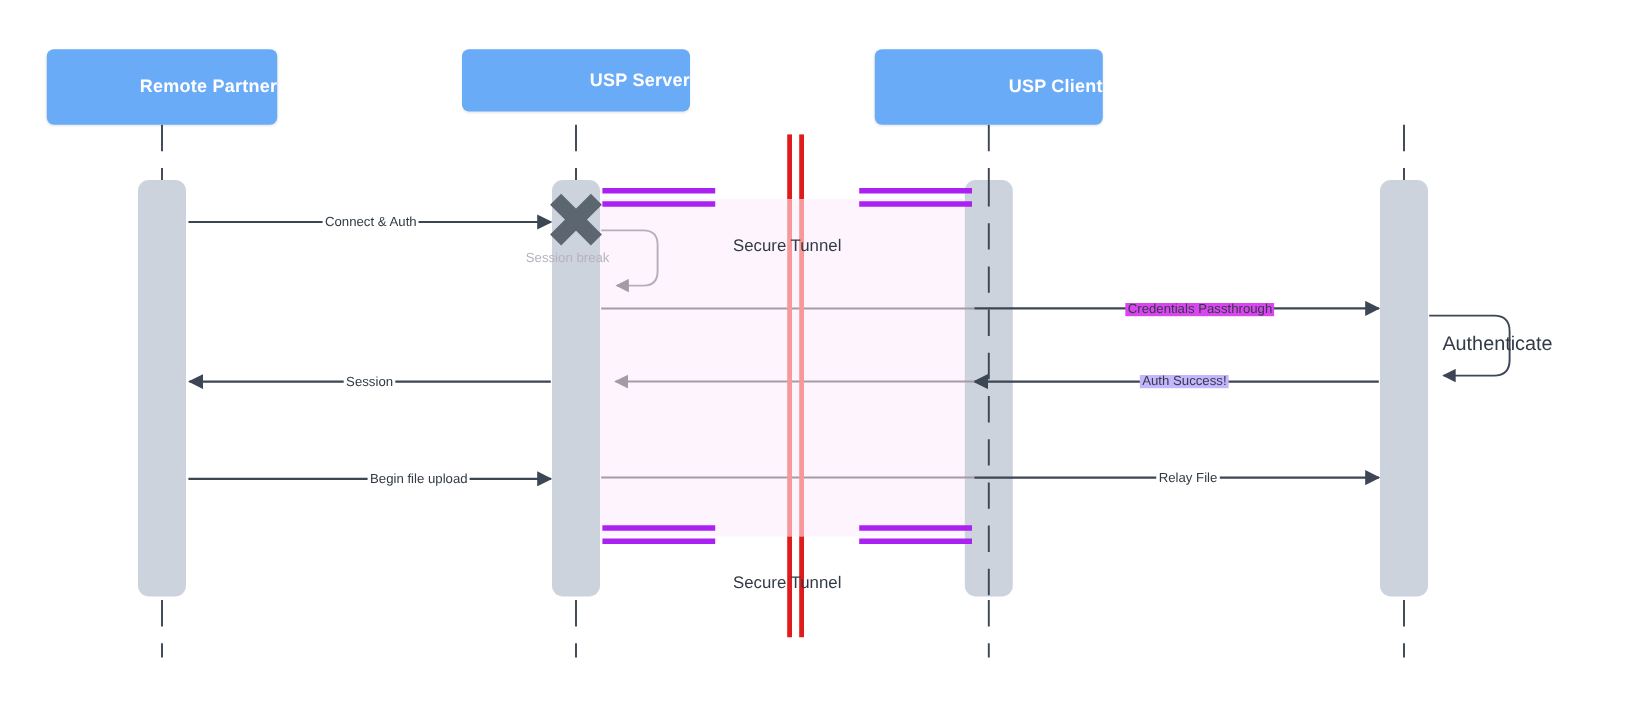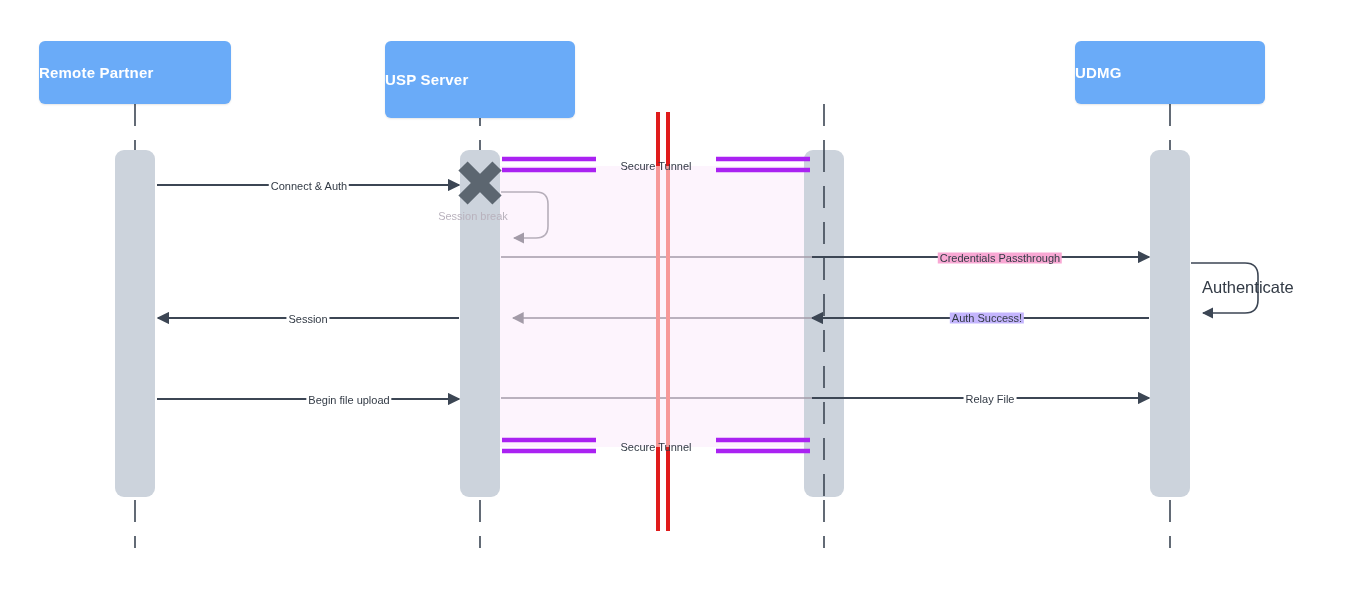--- a/index.html
+++ b/index.html
@@ -21,44 +21,45 @@
     left: 0; top: 0;
     width: 1363px;
     height: 593px;
   }
   .participant-box {
     position: absolute;
     background: #6aabf8;
     border-radius: 6px;
     display: flex;
     align-items: center;
-    justify-content: flex-start;
+    justify-content: flex-end;
     color: #ffffff;
     font-weight: bold;
     font-size: 15px;
     letter-spacing: 0.2px;
     box-shadow: 0 1px 2px rgba(0,0,0,0.10);
   }
   .msg-label {
     position: absolute;
     font-size: 11px;
     color: #323a45;
     background: transparent;
     white-space: nowrap;
     transform: translate(-50%, -50%);
     line-height: 1;
   }
   .msg-label.muted { color: #b9b2bd; }
   .tunnel-label {
     position: absolute;
-    font-size: 11px;
+    font-size: 14px;
     color: #323a45;
     white-space: nowrap;
     transform: translate(-50%, -50%);
     line-height: 1;
+    margin-top: 38px;
   }
   .loop-label {
     position: absolute;
     font-size: 16.5px;
     color: #323a45;
     white-space: nowrap;
     line-height: 1;
     transform: translateY(-50%);
   }
 </style>
@@ -143,32 +144,32 @@
 
     <g stroke="#5c6670" stroke-width="13" stroke-linecap="butt">
       <line x1="463" y1="166" x2="497" y2="200"></line>
       <line x1="497" y1="166" x2="463" y2="200"></line>
     </g>
   </svg>
 
   <div class="participant-box" style="left:39px; top:41px; width:192px; height:63px;">
     <span>Remote Partner</span>
   </div>
-  <div class="participant-box" style="left:385px; top:41px; width:190px; height:77px;">
+  <div class="participant-box" style="left:385px; top:41px; width:190px; height:52px;">
     <span>USP Server</span>
   </div>
-  <div class="participant-box" style="left:1075px; top:41px; width:190px; height:63px;">
-    <span>UDMG</span>
+  <div class="participant-box" style="left:729px; top:41px; width:190px; height:63px;">
+    <span>USP Client</span>
   </div>
 
   <div class="msg-label" style="left:309px; top:186px; background:#ffffff; padding:0 2px;">Connect &amp; Auth</div>
 
   <div class="msg-label muted" style="left:473px; top:216px;">Session break</div>
 
-  <div class="msg-label" style="left:1000px; top:258px; background:#f9a8d4; padding:0 2px;">Credentials Passthrough</div>
+  <div class="msg-label" style="left:1000px; top:258px; background:#d946ef; padding:0 2px;">Credentials Passthrough</div>
 
   <div class="loop-label" style="left:1202px; top:287px;">Authenticate</div>
 
   <div class="msg-label" style="left:987px; top:318px; background:#c4b5fd; padding:0 2px;">Auth Success!</div>
 
   <div class="msg-label" style="left:308px; top:319px; background:#ffffff; padding:0 2px;">Session</div>
 
   <div class="msg-label" style="left:309px; top:400px; background:#ffffff; padding:0 2px;margin-left:40px;">Begin file upload</div>
 
   <div class="msg-label" style="left:990px; top:399px; background:#ffffff; padding:0 2px;">Relay File</div>

